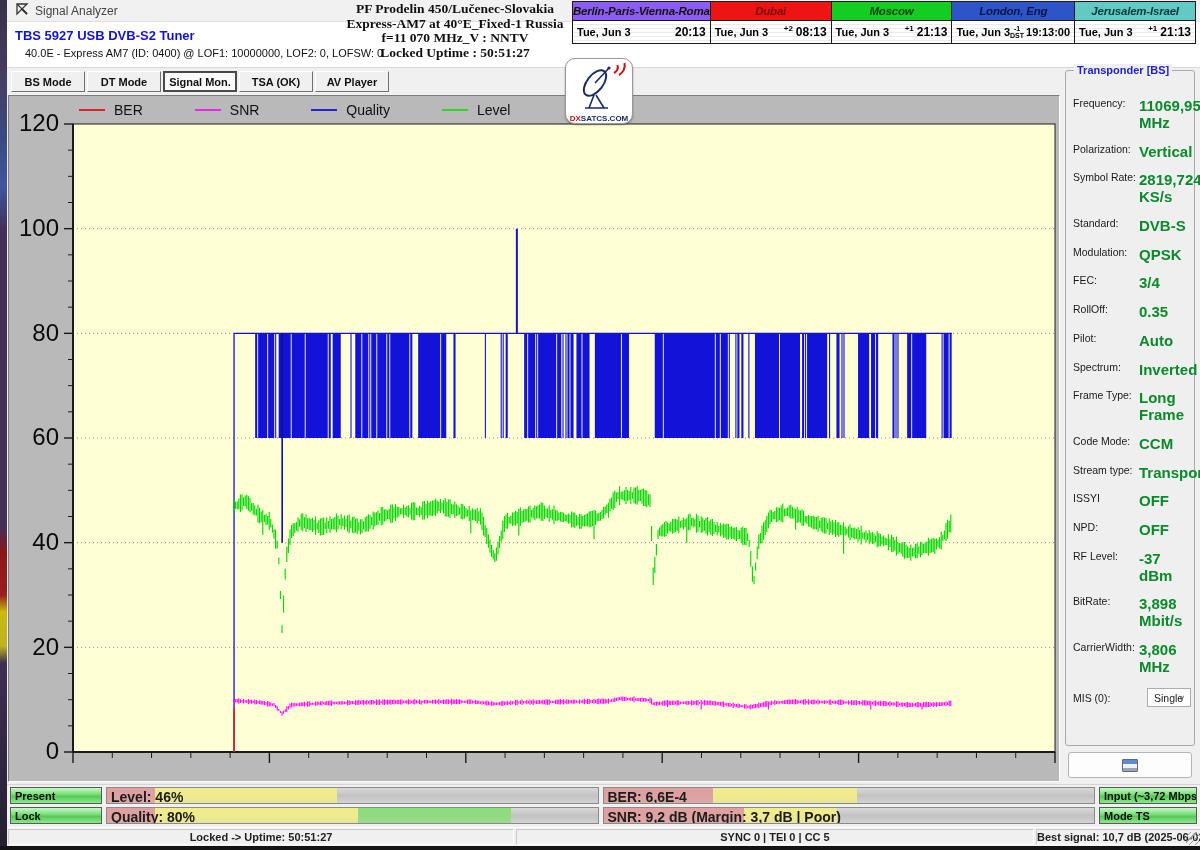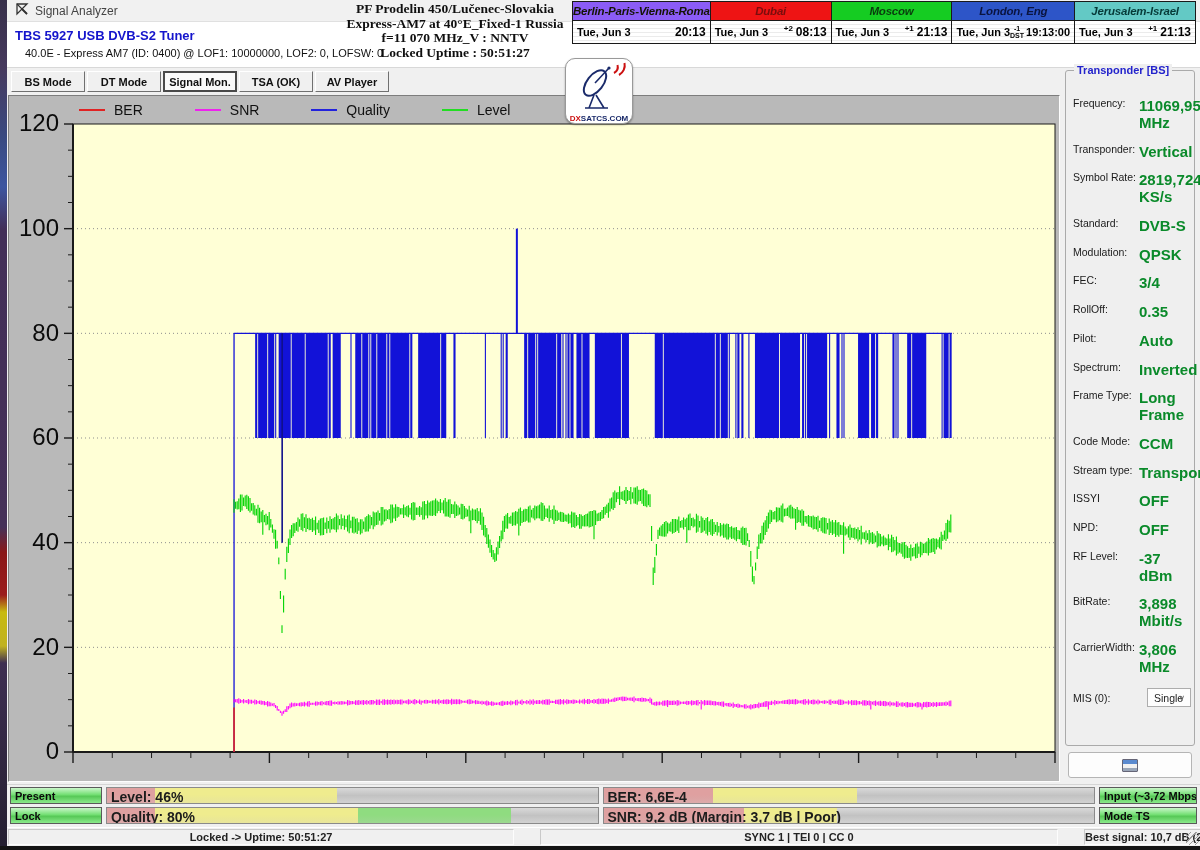--- a/index.html
+++ b/index.html
@@ -108,21 +108,21 @@
     font-size:11px; font-weight:bold; color:#0a0a0a;
     background:linear-gradient(180deg,#c9f6c9 0,#72df72 45%,#57c857 55%,#8aea8a 100%);
     white-space:nowrap; overflow:hidden;
   }
   .gauge{ position:relative; border:1px solid #8a8a8a; background:linear-gradient(180deg,#d9d9d9 0,#c2c2c2 50%,#d2d2d2 100%); overflow:hidden; }
   .gz{ position:absolute; top:0; bottom:0; }
   .gauge .gtext{ position:absolute; left:4px; top:1px; font-size:14px; font-weight:bold; color:#1c1c1c; white-space:nowrap; z-index:2; }
   
   #statusbar{
     position:absolute; left:7px; top:827px; right:0; height:19px; background:#f0f0f0;
-    border-top:1px solid #fff; display:flex; align-items:stretch;gap:24px;
+    border-top:1px solid #fff; display:flex; align-items:stretch;
   }
   .sb-cell{
     border:1px solid; border-color:#c9c9c9 #fdfdfd #fdfdfd #c9c9c9; margin:1px;
     display:flex; align-items:center; justify-content:center;
     font-size:11px; font-weight:bold; color:#222; white-space:nowrap;
   }
   .sb-1{ flex:0 0 506px; } .sb-2{ flex:0 0 518px; } .sb-3{ flex:1 1 auto; }
   #grip{ position:absolute; right:1px; bottom:1px; width:13px; height:13px;
     background:repeating-linear-gradient(135deg,transparent 0 3px,#9a9a9a 3px 4px); }
   #bottom-strip{ position:absolute; left:0; top:846px; right:0; height:4px; background:#141414; }
@@ -320,21 +320,21 @@
 
   <div id="side-panel">
     <div class="groupbox">
       <div class="gb-title">Transponder [BS]</div>
       <div id="tp-fields">
           <div class="tp-row">
             <span class="tp-label">Frequency:</span>
             <span class="tp-value">11069,959 MHz</span>
           </div>
           <div class="tp-row">
-            <span class="tp-label">Transponder:</span>
+            <span class="tp-label">Polarization:</span>
             <span class="tp-value">Vertical</span>
           </div>
           <div class="tp-row">
             <span class="tp-label">Symbol Rate:</span>
             <span class="tp-value">2819,724 KS/s</span>
           </div>
           <div class="tp-row">
             <span class="tp-label">Standard:</span>
             <span class="tp-value">DVB-S</span>
           </div>
@@ -431,19 +431,19 @@
           <div class="gz" style="left:0%;width:28.7%;background:linear-gradient(180deg,#dfa0a0 0,#dfa0a0 45%,#dfa0a0cc 100%)"></div>
           <div class="gz" style="left:28.7%;width:18.900000000000002%;background:linear-gradient(180deg,#efec8e 0,#efec8e 45%,#efec8ecc 100%)"></div>
           <span class="gtext">SNR: 9,2 dB (Margin: 3,7 dB | Poor)</span>
         </div>
         <div class="indicator">Mode TS</div>
       </div>
   </div>
 
   <div id="statusbar">
     <div class="sb-cell sb-1">Locked -&gt; Uptime: 50:51:27</div>
-    <div class="sb-cell sb-2">SYNC 1 | TEI 0 | CC 0</div>
+    <div class="sb-cell sb-2">SYNC 0 | TEI 0 | CC 5</div>
     <div class="sb-cell sb-3">Best signal: 10,7 dB (2025-06-02 13:17)</div>
     <div id="grip"></div>
   </div>
 
   <div id="bottom-strip"></div>
 </div>
 
 </body></html>

